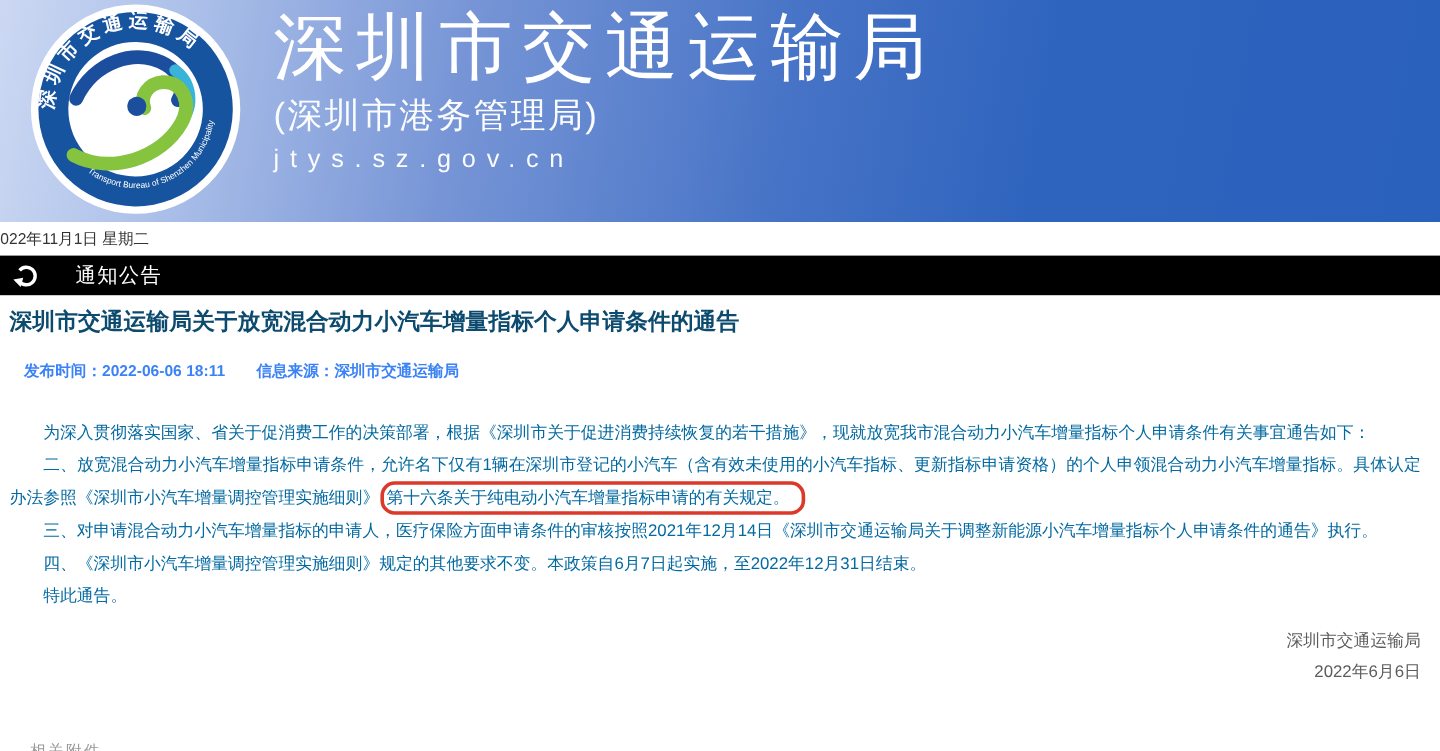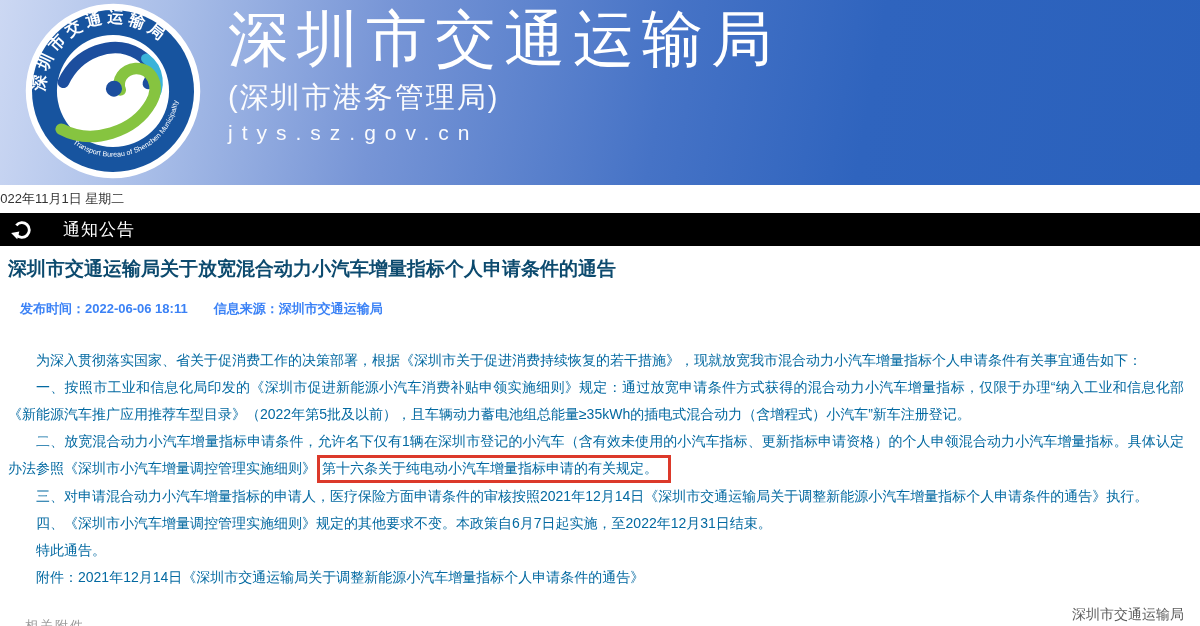--- a/index.html
+++ b/index.html
@@ -28,21 +28,21 @@
   .nav-label { margin-left:30px; font-size:17px; letter-spacing:1px; }
   
   .content { padding:9px 16px 0 8px; }
   .doc-title { font-size:19px; font-weight:bold; color:#0c4a6e; line-height:27px; margin:0; }
   .doc-meta { margin-top:18px; padding-left:12px; font-size:13px; font-weight:bold; color:#3b82f6; }
   .meta-source-label { margin-left:26px; }
   .doc-body { margin-top:29px; font-size:14px; color:#0369a1; line-height:27px; text-align:justify; }
   .doc-body p { margin:0; text-indent:2em; }
   .red-box {
     display:inline-block; text-indent:0; vertical-align:baseline;
-    border:3px solid #dc392a; border-radius:0;
+    border:3px solid #dc392a; border-radius:12px;
     padding:0 10px 1px 2px; margin-left:1px; line-height:21px;
   }
   .signature { text-align:right; margin:10px 0 0 0; font-size:14px; color:#5c5c5c; line-height:26px; }
   
   .footer-cut { position:absolute; left:25px; top:617px; font-size:13px; color:#9a9a9a; letter-spacing:2px; }
 </style>
 </head>
 <body>
 
 <div class="banner">
@@ -92,26 +92,24 @@
 
 <div class="content">
   <h1 class="doc-title">深圳市交通运输局关于放宽混合动力小汽车增量指标个人申请条件的通告</h1>
 
   <div class="doc-meta">
     <span>发布时间：</span><span>2022-06-06 18:11</span><span class="meta-source-label">信息来源：</span><span>深圳市交通运输局</span>
   </div>
 
   <div class="doc-body">
     <p>为深入贯彻落实国家、省关于促消费工作的决策部署，根据《深圳市关于促进消费持续恢复的若干措施》，现就放宽我市混合动力小汽车增量指标个人申请条件有关事宜通告如下：</p>
-    <p>一、按照市工业和信息化局印发的《深圳市促进新能源小汽车消费补贴申领实施细则》规定：通过放宽申请条件方式获得的混合动力小汽车增量指标，仅限于办理“纳入工业和信息化部《新能源汽车推广应用推荐车型目录》（2022年第5批及以前），且车辆动力蓄电池组总能量≥35kWh的插电式混合动力（含增程式）小汽车”新车注册登记。</p>
     <p><span>二、放宽混合动力小汽车增量指标申请条件，允许名下仅有1辆在深圳市登记的小汽车（含有效未使用的小汽车指标、更新指标申请资格）的个人申领混合动力小汽车增量指标。具体认定办法参照《深圳市小汽车增量调控管理实施细则》</span><span class="red-box">第十六条关于纯电动小汽车增量指标申请的有关规定。</span></p>
     <p>三、对申请混合动力小汽车增量指标的申请人，医疗保险方面申请条件的审核按照2021年12月14日《深圳市交通运输局关于调整新能源小汽车增量指标个人申请条件的通告》执行。</p>
     <p>四、《深圳市小汽车增量调控管理实施细则》规定的其他要求不变。本政策自6月7日起实施，至2022年12月31日结束。</p>
     <p>特此通告。</p>
-    <p>附件：2021年12月14日《深圳市交通运输局关于调整新能源小汽车增量指标个人申请条件的通告》</p>
   </div>
 
   <div class="signature">
     <div>深圳市交通运输局</div>
     <div>2022年6月6日</div>
   </div>
 </div>
 
 <div class="footer-cut">相关附件</div>
 

